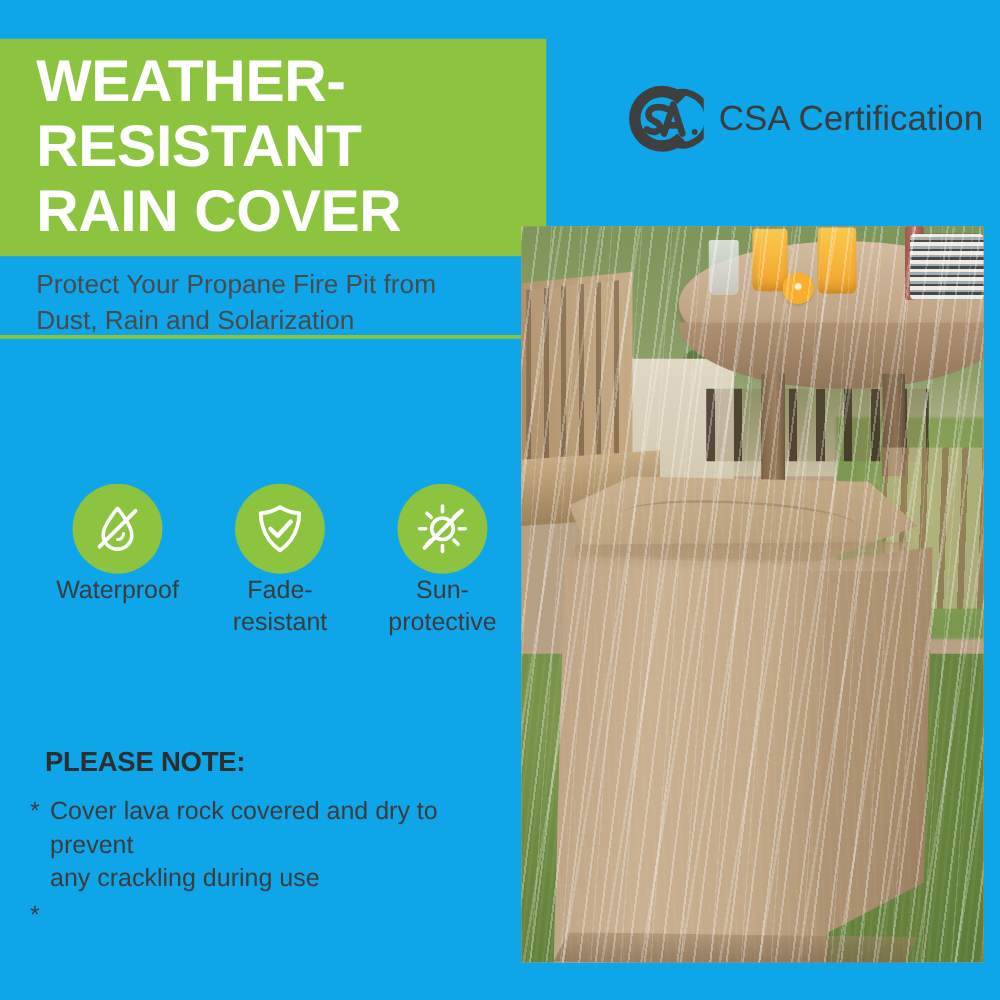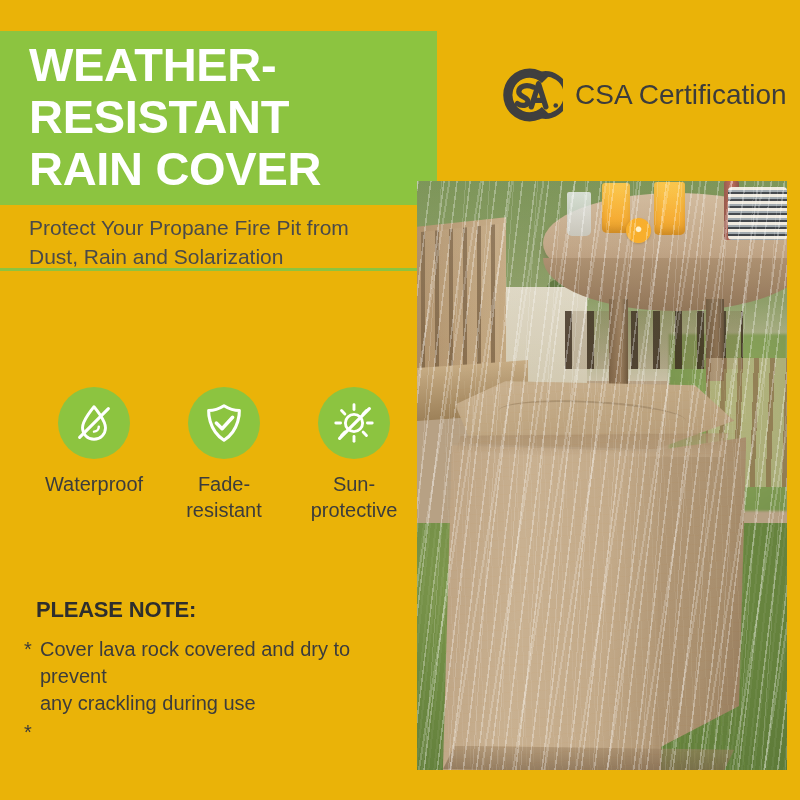--- a/index.html
+++ b/index.html
@@ -14,21 +14,21 @@
     overflow: hidden;
     font-family: "Liberation Sans", sans-serif;
     -webkit-font-smoothing: antialiased;
   }
 
   .canvas {
     position: absolute;
     inset: 0;
     width: 800px;
     height: 800px;
-    background: #eab308;
+    background: #0ea5e9;
   }
 
   
   .headline-banner {
     position: absolute;
     left: 0;
     top: 31px;
     width: 437px;
     height: 174px;
     background: #8cc440;
@@ -104,21 +104,20 @@
     width: 72px;
     height: 72px;
     border-radius: 50%;
     background: #8cc440;
     display: flex;
     align-items: center;
     justify-content: center;
   }
   .feature-badge svg { display: block; }
   .feature-label {
-    margin-top: 12px;
     text-align: center;
     color: #3c3c3c;
     font-size: 20px;
     line-height: 26px;
     font-weight: 400;
     white-space: pre-line;
   }
 
   
   .note-title {

